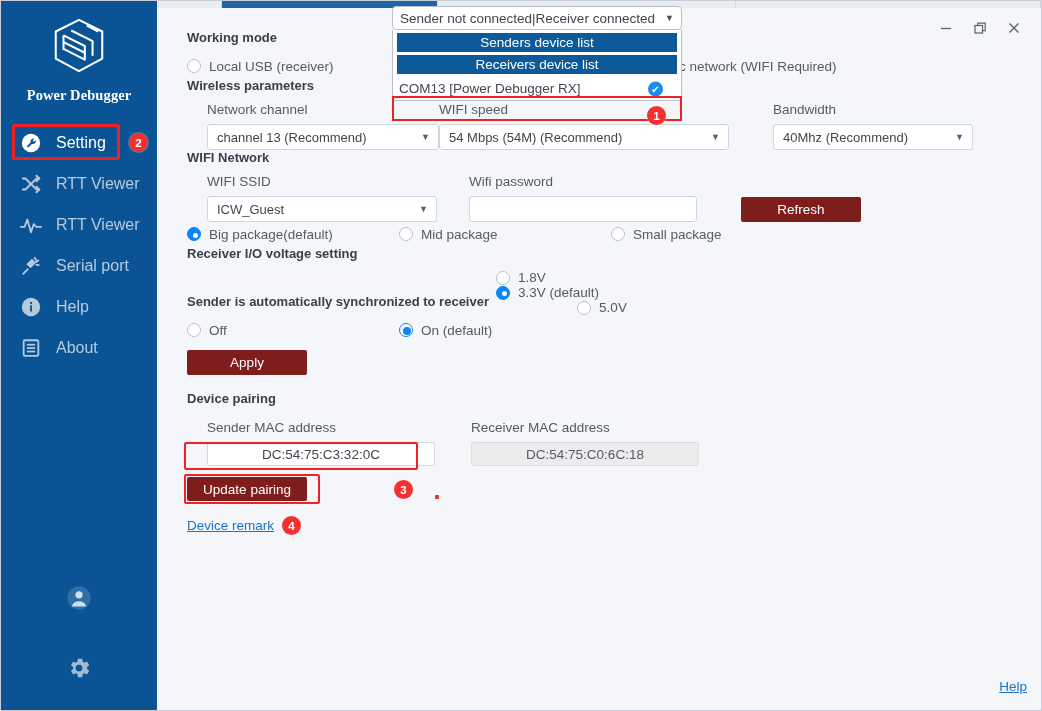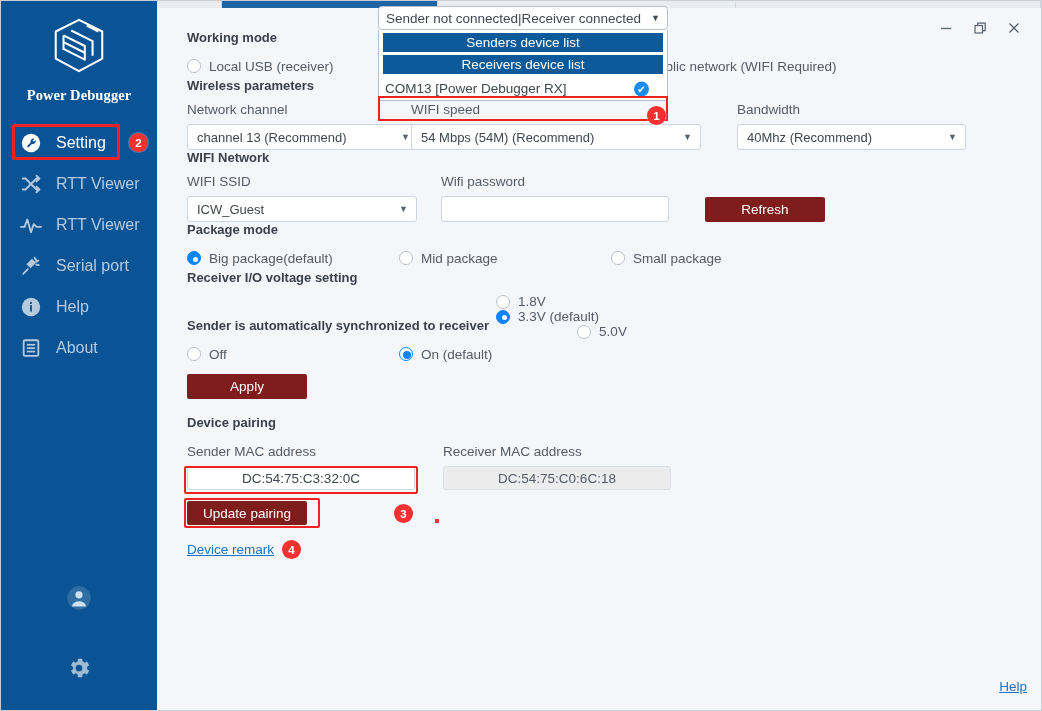--- a/index.html
+++ b/index.html
@@ -139,21 +139,21 @@
     width: 100%;
   }
   .btn-blue {
     background: #7f1d1d; color: #fff;
     border: none; border-radius: 2px;
     font-size: 13.5px; font-family: inherit;
     height: 25px; cursor: pointer;
     display: flex; align-items: center; justify-content: center;
   }
 
-  .grid3 { display: flex; gap: 4px; }
+  .grid3 { display: flex; gap: 12px; margin-left: 20px; }
 
   .ro-box {
     height: 24px; background: #ececec;
     border: 1px solid #dcdfe4; border-radius: 3px;
     font-size: 13.5px; color: #555b66;
     display: flex; align-items: center; justify-content: center;
   }
   .rw-box {
     height: 24px; background: #fff;
     border: 1px solid #d4d8de; border-radius: 2px;
@@ -162,21 +162,21 @@
   }
 
   .link {
     color: #1a73c7; font-size: 13.5px;
     text-decoration: underline; cursor: pointer;
   }
 
   .redbox { position: absolute; border: 2.5px solid #ee2222; border-radius: 2px; pointer-events: none; }
 
   
-  .ddwrap { position: absolute; left: 377px; top: 5px; width: 290px; z-index: 30; }
+  .ddwrap { position: absolute; left: 391px; top: 5px; width: 290px; z-index: 30; }
   .ddhead {
     height: 24px; background: #fff;
     border: 1px solid #b9c0cb; border-radius: 4px;
     display: flex; align-items: center;
     padding: 0 20px 0 7px;
     font-size: 13.5px; color: #41464f;
     position: relative; cursor: pointer; white-space: nowrap;
   }
   .ddhead .caret { position: absolute; right: 7px; top: 50%; transform: translateY(-50%); font-size: 9px; color: #444a55; }
   .ddlist {
@@ -377,21 +377,21 @@
       </div>
       <div style="width:290px;">
         <div class="fld-label">WIFI speed</div>
         <div class="select" style="width:290px;">
           <span>54 Mbps (54M)  (Recommend)</span>
           <span class="caret">▼</span>
         </div>
       </div>
       <div style="width:210px; margin-left:32px;">
         <div class="fld-label">Bandwidth</div>
-        <div class="select" style="width:229px;align-items:center;">
+        <div class="select" style="width:200px;align-items:center;">
           <span>40Mhz (Recommend)</span>
           <span class="caret">▼</span>
         </div>
       </div>
     </div>
 
     <h3 class="section sec-sp">WIFI Network</h3>
     <div class="grid3" style="align-items:flex-end;">
       <div style="width:250px;">
         <div class="fld-label">WIFI SSID</div>
@@ -404,21 +404,20 @@
         <div class="fld-label">Wifi password</div>
         <div style="width:228px;">
           <input class="textinput" type="text" value="" style="">
         </div>
       </div>
       <div style="margin-left:20px;">
         <button class="btn-blue" style="width:120px; height:25px;">Refresh</button>
       </div>
     </div>
 
-    <h3 class="section sec-sp">Package mode</h3>
     <div class="row" style="height:24px;">
       <div class="radio on filled" style="width:212px;">
         <span class="rdot"></span>
         <span>Big package(default)</span>
       </div>
       <div class="radio" style="width:212px;">
         <span class="rdot"></span>
         <span>Mid package</span>
       </div>
       <div class="radio">

